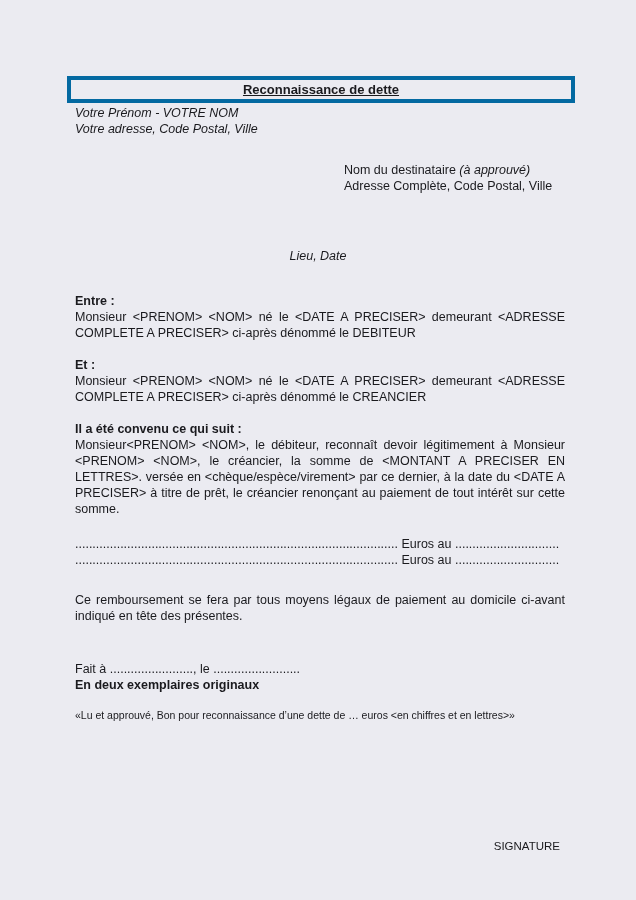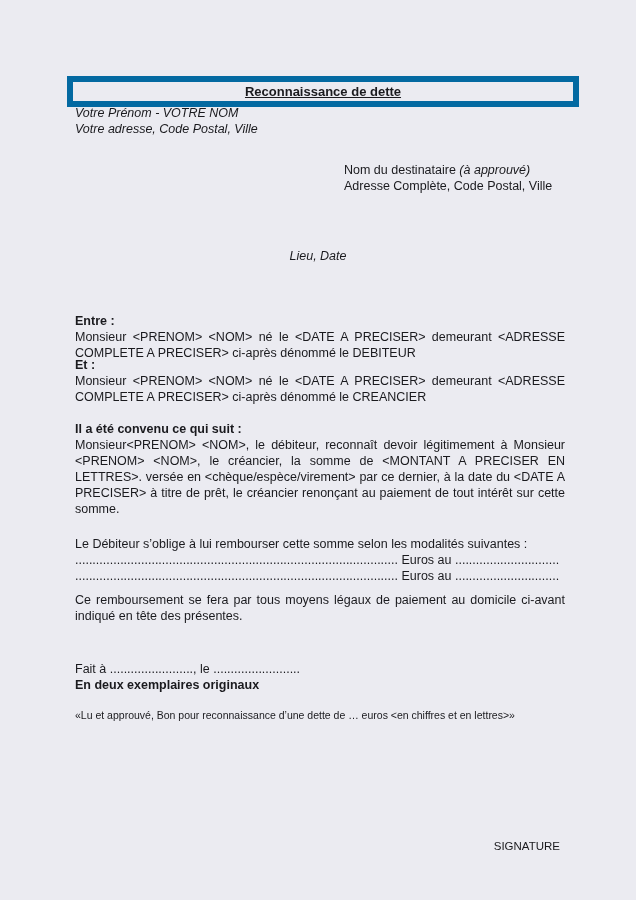--- a/index.html
+++ b/index.html
@@ -11,35 +11,35 @@
     font-family: "Liberation Sans", sans-serif;
     font-size: 12.5px;
     line-height: 16px;
     color: #1a1a1e;
     overflow: hidden;
   }
   .abs { position: absolute; }
   .title-box {
     left: 67px; top: 76px;
     width: 500px; height: 19px;
-    border: 6px solid #0369a1;
+    border: 4px solid #0369a1;
     text-align: center;
   }
   .title-box .title-text {
     font-weight: bold;
     text-decoration: underline;
     font-size: 13px;
     line-height: 19px;
   }
   .sender { left: 75px; top: 106px; font-style: italic; line-height: 15.5px; }
   .recipient { left: 344px; top: 163px; line-height: 15.5px; }
   .recipient .note { font-style: italic; }
   .dateline { left: 0; top: 248px; width: 636px; text-align: center; font-style: italic; }
   .block { left: 75px; width: 490px; }
-  .entre { top: 293px; margin-top: 20px; }
+  .entre { top: 293px; }
   .et { top: 357px; }
   .agreement { top: 421px; }
   .repayment { top: 536px; }
   .legal { top: 592px; }
   .fait { top: 661px; }
   .mention { top: 709px; font-size: 10.5px; line-height: 13px; }
   .signature { top: 794px; right: 76px; font-size: 11.5px; margin-top: 44px; }
   .heading { font-weight: bold; }
   .para { text-align: justify; }
   .dotline { white-space: nowrap; overflow: hidden; }
@@ -75,21 +75,20 @@
     <div class="heading">Et :</div>
     <div class="para">Monsieur &lt;PRENOM&gt; &lt;NOM&gt; né le &lt;DATE A PRECISER&gt; demeurant &lt;ADRESSE COMPLETE A PRECISER&gt; ci-après dénommé le CREANCIER</div>
   </div>
 
   <div class="abs block agreement">
     <div class="heading">Il a été convenu ce qui suit :</div>
     <div class="para">Monsieur&lt;PRENOM&gt; &lt;NOM&gt;, le débiteur, reconnaît devoir légitimement à Monsieur &lt;PRENOM&gt; &lt;NOM&gt;, le créancier, la somme de &lt;MONTANT A PRECISER EN LETTRES&gt;. versée en &lt;chèque/espèce/virement&gt; par ce dernier, à la date du &lt;DATE A PRECISER&gt; à titre de prêt, le créancier renonçant au paiement de tout intérêt sur cette somme.</div>
   </div>
 
   <div class="abs block repayment">
-    <div>Le Débiteur s’oblige à lui rembourser cette somme selon les modalités suivantes :</div>
     <div class="dotline"><span>.............................................................................................</span><span> Euros au </span><span>..............................</span></div>
     <div class="dotline"><span>.............................................................................................</span><span> Euros au </span><span>..............................</span></div>
   </div>
 
   <div class="abs block legal para">Ce remboursement se fera par tous moyens légaux de paiement au domicile ci-avant indiqué en tête des présentes.</div>
 
   <div class="abs block fait">
     <div>Fait à ........................, le .........................</div>
     <div class="copies">En deux exemplaires originaux</div>
   </div>

